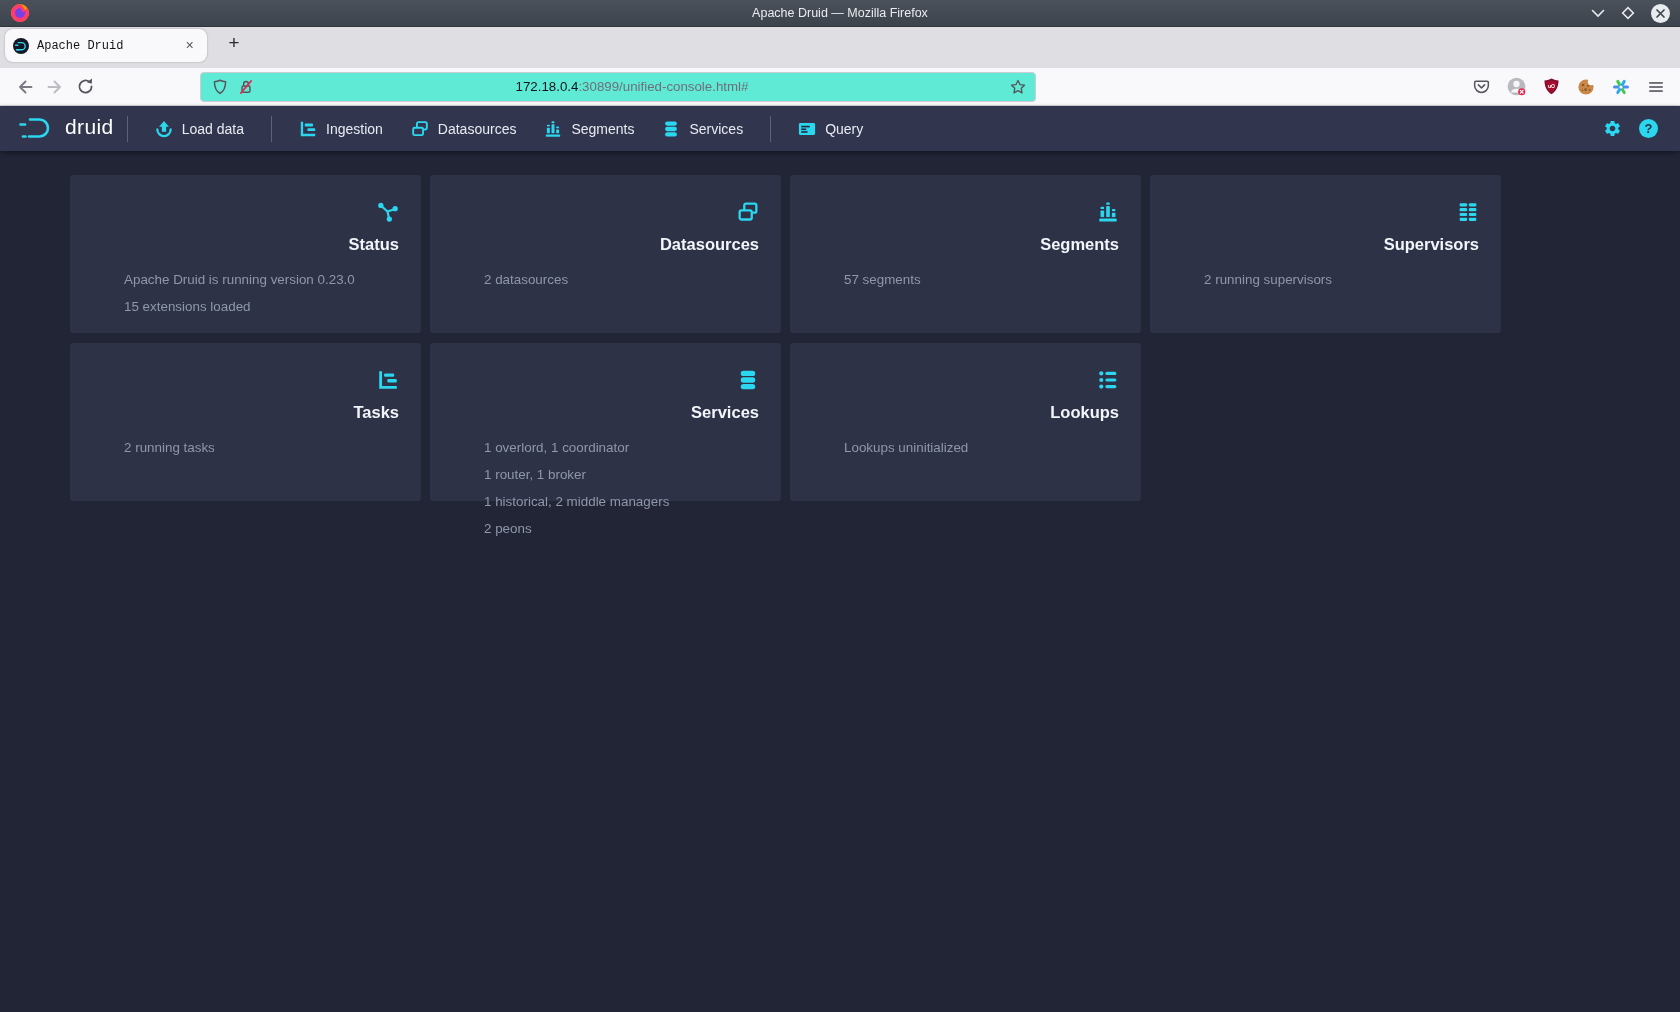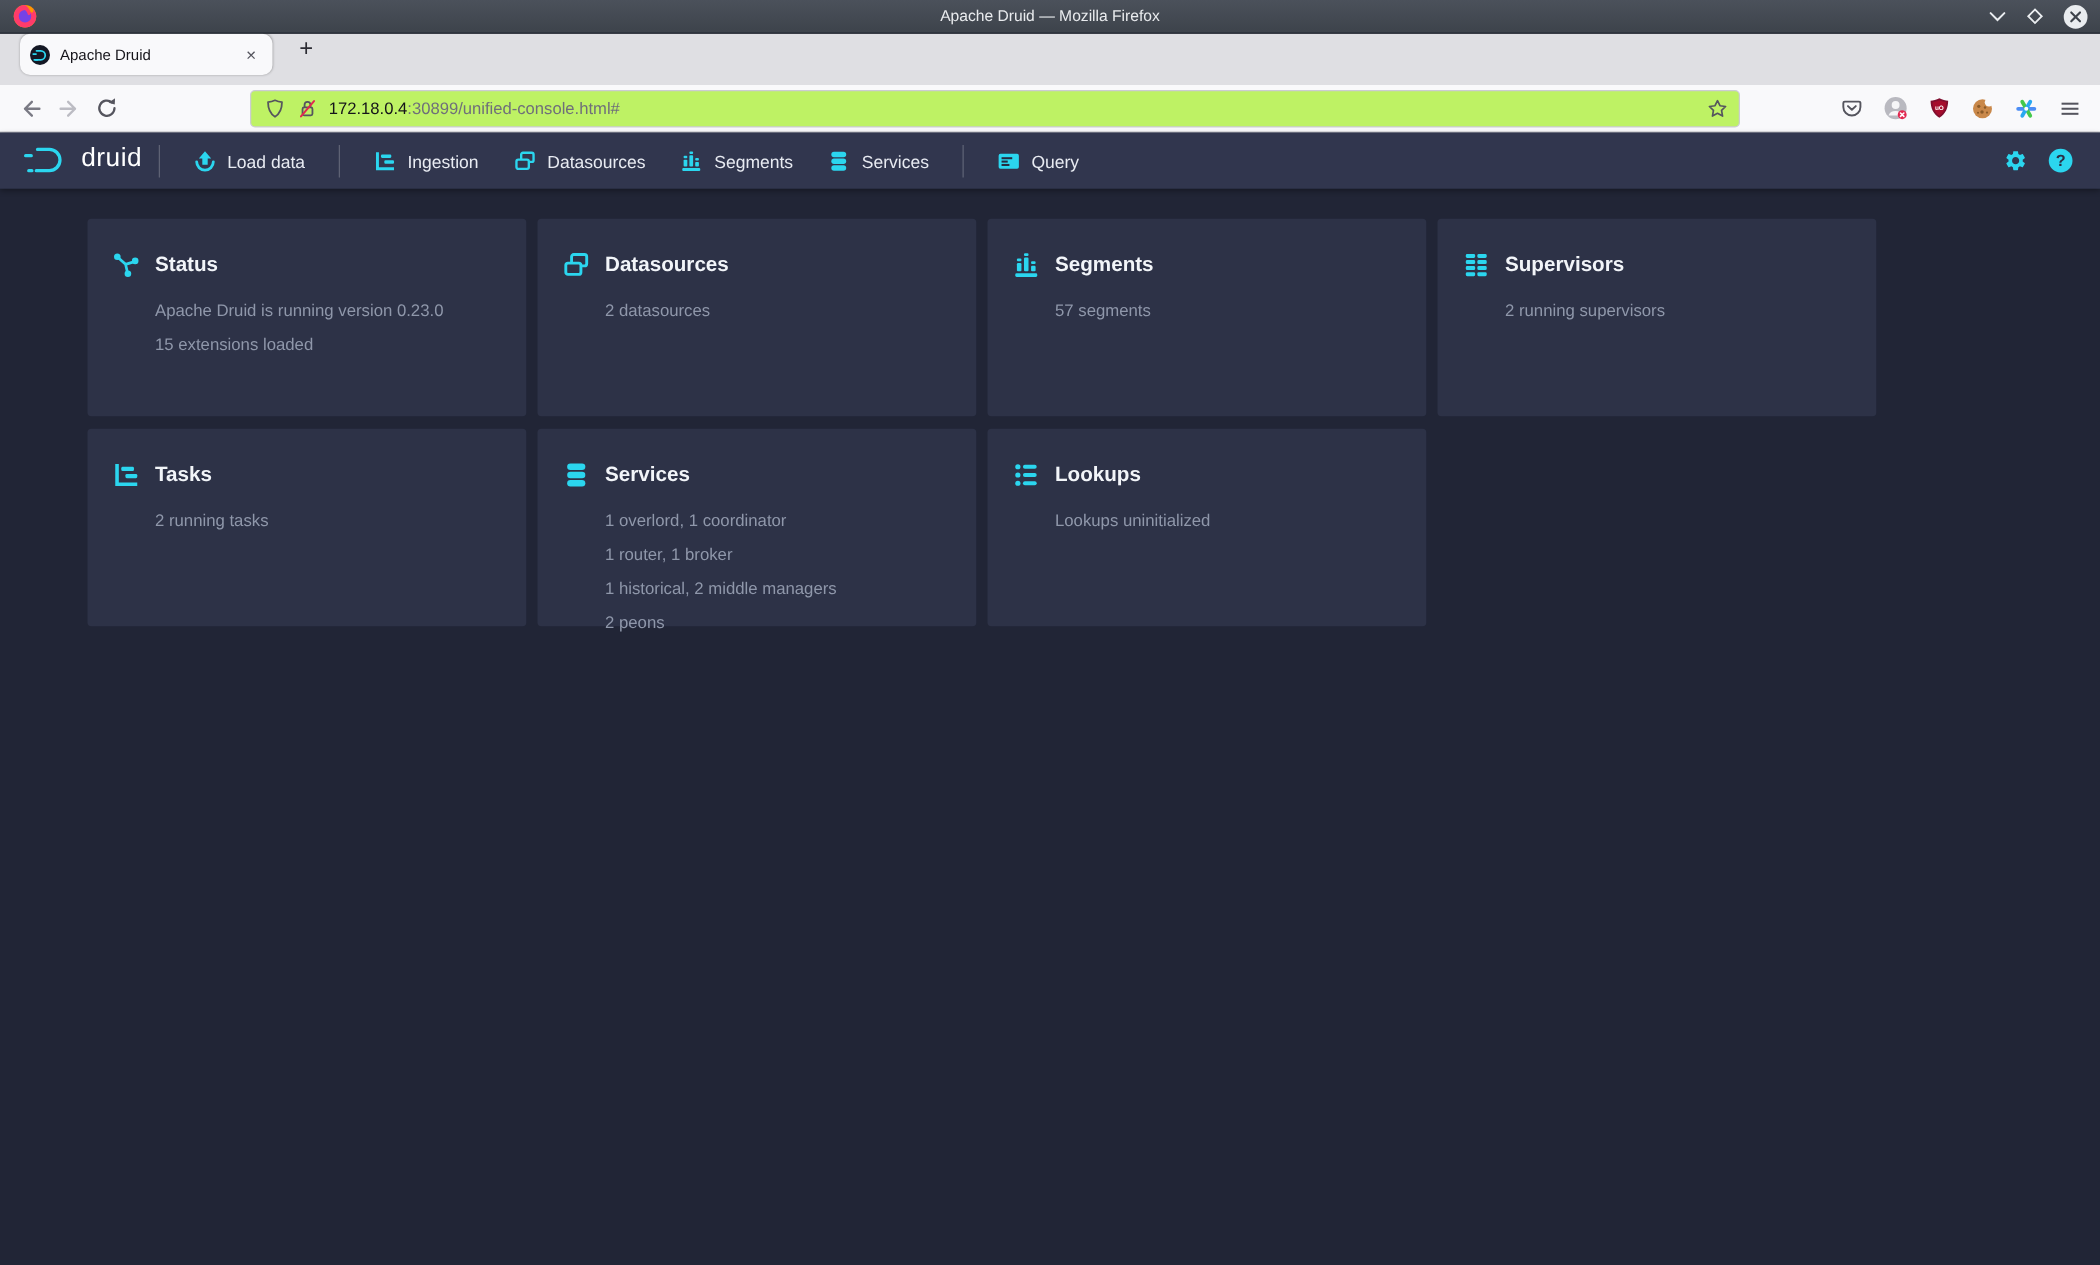--- a/index.html
+++ b/index.html
@@ -14,37 +14,37 @@
   .titlebar .ff-logo { width:20px; height:20px; }
   .titlebar .win-title { position:absolute; left:0; right:0; text-align:center;
               color:#e9ebee; font-size:12.5px; pointer-events:none; }
   .win-controls { margin-left:auto; display:flex; align-items:center; gap:16px; z-index:2; }
   .win-controls svg { display:block; }
   .win-close { width:19px; height:19px; background:#e9ecef; border-radius:50%;
                display:flex; align-items:center; justify-content:center; }
 
   
   .tabbar { height:41px; flex:0 0 41px; background:#dfdfe3; display:flex;
-            align-items:flex-start; padding:0 16px; }
+            align-items:center; padding:0 5px;font-family:Liberation Mono, monospace; }
   .tab { width:202px; height:33px; margin-bottom:4px; background:#f9f9fb; border-radius:8px;
          box-shadow:0 0 2px rgba(0,0,0,.3); display:flex; align-items:center;
          padding:0 8px; gap:8px; }
   .tab-title { flex:1; font-size:12px; color:#15141a; white-space:nowrap; overflow:hidden; }
   .tab-close { color:#55555e; font-size:14px; line-height:1; padding:2px 5px; border-radius:4px; }
   .newtab { margin:0 0 8px 14px; font-size:19px; color:#2b2b33; width:26px; height:26px;
             display:flex; align-items:center; justify-content:center; border-radius:4px; }
 
   
   .toolbar { height:38px; flex:0 0 38px; background:#f9f9fb; border-bottom:1px solid #d4d4d8;
              display:flex; align-items:center; padding:0 10px; }
   .nav-btn { width:30px; height:30px; display:flex; align-items:center; justify-content:center;
              border-radius:4px; }
-  .urlbar { margin-left:100px; width:1192px; height:30px; background:#bef264;
+  .urlbar { margin-left:100px; width:836px; height:30px; background:#5eead4;
             border:1px solid #ccccd2; border-radius:4px; display:flex; align-items:center;
-            padding:0 8px 0 10px; gap:8px; }
+            padding:0 8px 0 10px; gap:8px;text-align:center; }
   .url-text { flex:1; font-size:13.3px; white-space:nowrap; overflow:hidden; }
   .url-host { color:#15141a; }
   .url-rest { color:#6f6f7a; }
   .ext-icons { margin-left:auto; display:flex; align-items:center; gap:7px; }
   .ext-btn { width:28px; height:28px; display:flex; align-items:center; justify-content:center;
              border-radius:4px; position:relative; }
 
   
   :root { --cyan:#2bd6ef; --nav-bg:#31364e; --card-bg:#2d3247; }
   .navbar { height:45px; flex:0 0 45px; background:var(--nav-bg); display:flex;
@@ -61,21 +61,21 @@
                  color:#2a2f45; font-size:13px; font-weight:700; display:flex;
                  align-items:center; justify-content:center; }
   .navbar .occl { fill:var(--nav-bg); }
 
   
   .content { flex:1; background:#212536; padding:24px 0 0 70px; }
   .grid { display:grid; grid-template-columns:repeat(4,351px); grid-auto-rows:158px;
           gap:10px 9px; }
   .card { background:var(--card-bg); border-radius:3px; padding:26px 22px 0 20px; cursor:pointer; }
   .card .occl { fill:var(--card-bg); }
-  .card-head { display:flex; align-items:center; gap:12px; }
+  .card-head { display:flex; align-items:flex-end; gap:12px;flex-direction:column; }
   .card-title { color:#f2f5f9; font-size:16.5px; font-weight:600; }
   .card-lines { margin:12px 0 0 34px; }
   .card-line { display:block; color:#8f97aa; font-size:13.4px; line-height:27px; }
 </style>
 </head>
 <body>
 
 <div class="screen">
 
   <div class="titlebar">

